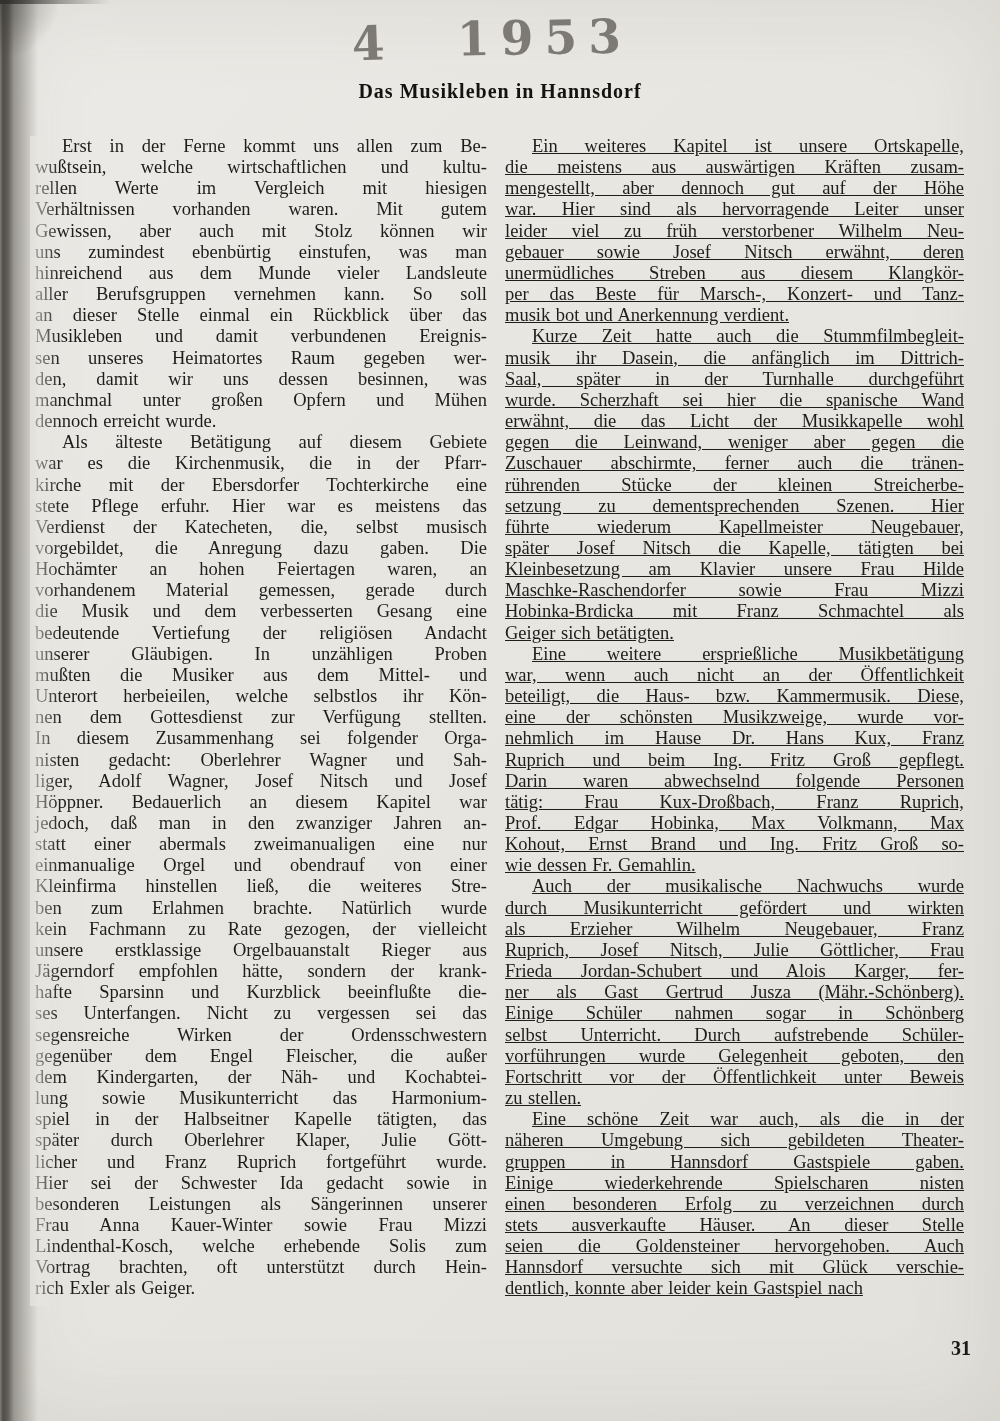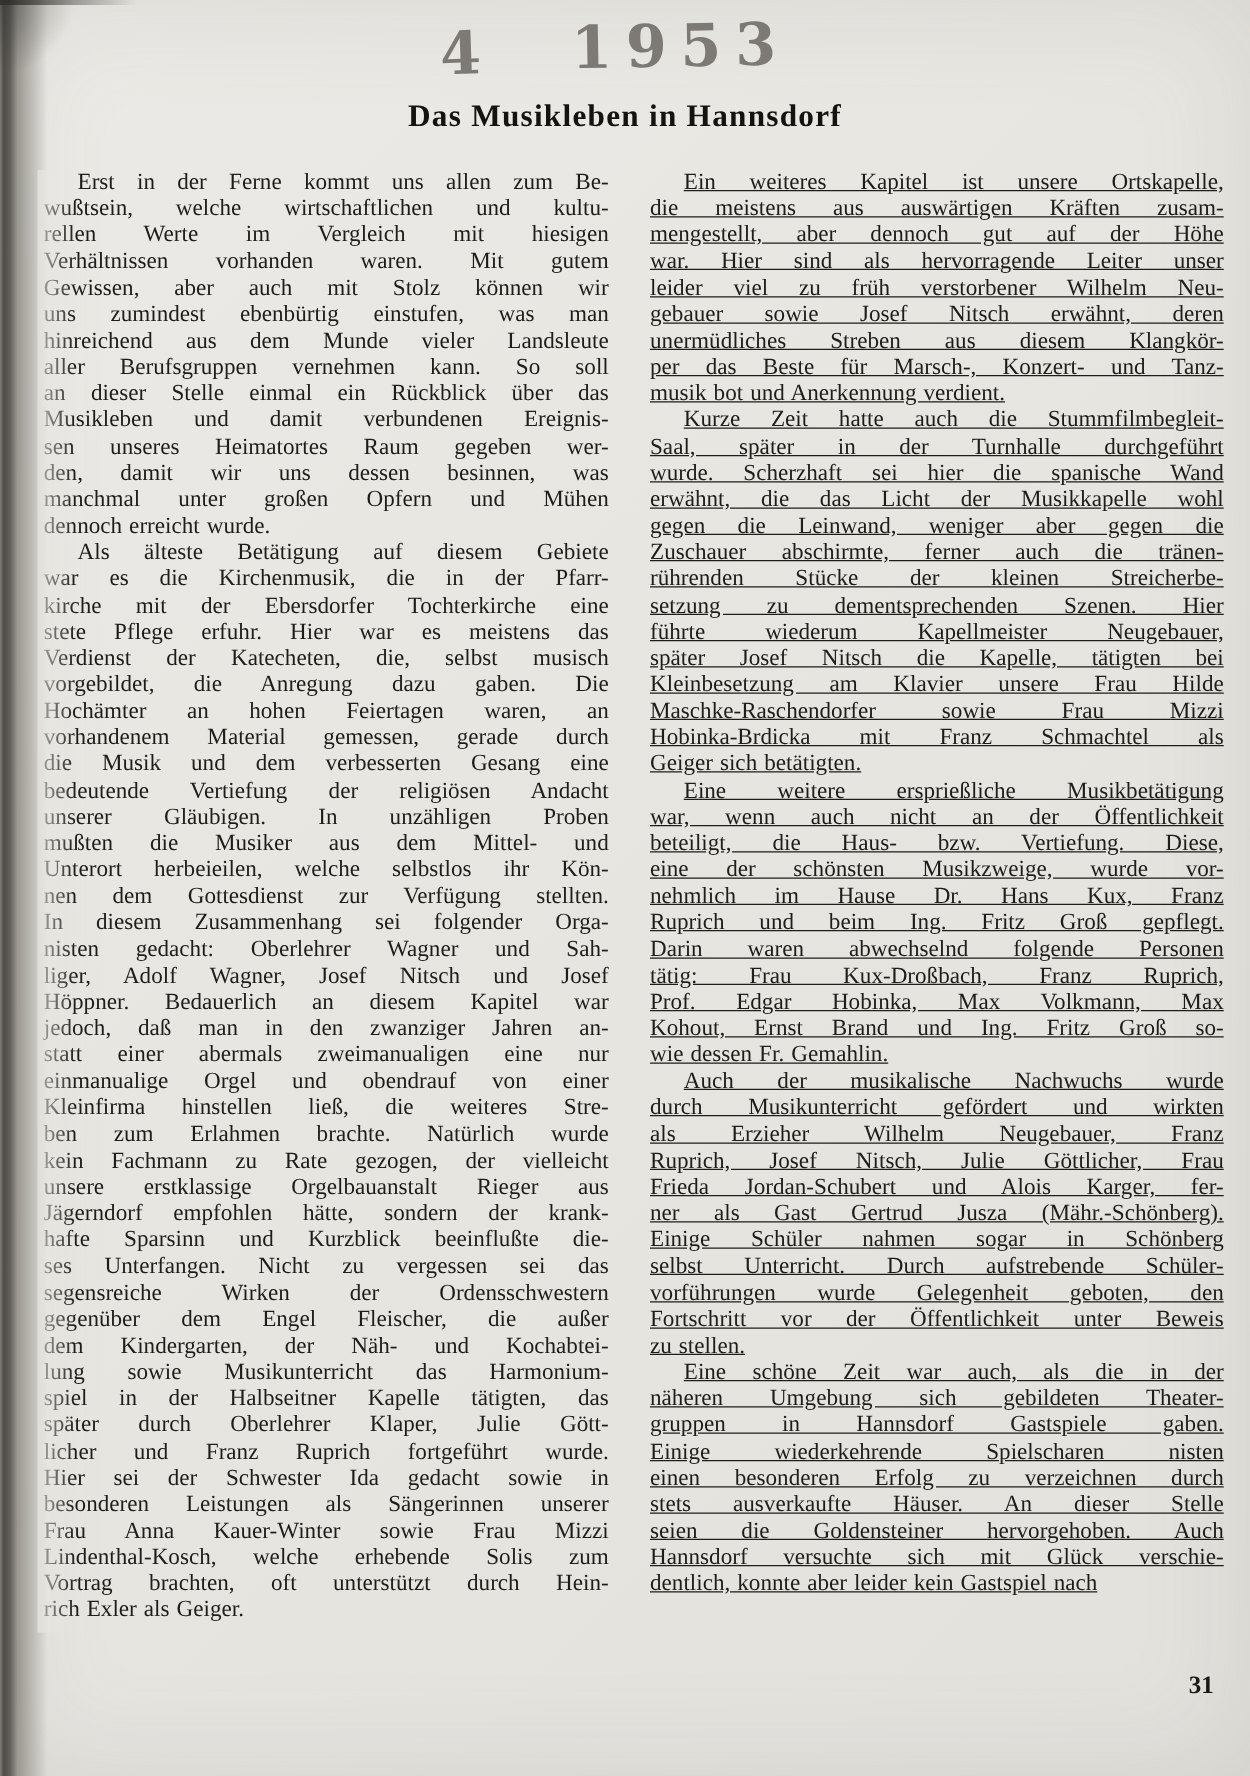--- a/index.html
+++ b/index.html
@@ -29,26 +29,26 @@
     font-family:"DejaVu Serif", serif;
     font-weight:700; font-size:47px; color:#7d7974;
     filter: blur(0.5px);
     user-select:none;
   }
   .stamp .issue { display:inline-block; transform:translateY(6px) rotate(-2deg); margin-right:56px; }
   .stamp .year  { display:inline-block; letter-spacing:11px; transform:rotate(-1deg); }
   .title {
     position:absolute; top:80px; left:0; width:1000px; margin:0;
     text-align:center;
-    font-size:25px; font-weight:bold; letter-spacing:1px;
+    font-size:20px; font-weight:bold; letter-spacing:1px;
     color:#14130f;
   }
   .columns {
     position:absolute; top:136px; left:35px;
-    display:flex; gap:33px;
+    display:flex; gap:18px;
   }
   .col { width:452px; }
   .col.right { width:459px;text-decoration:underline; }
   .line {
     font-size:18.5px;
     line-height:21.15px;
     text-align:justify;
     -moz-text-align-last:justify;
     text-align-last:justify;
     white-space:normal;
@@ -150,38 +150,39 @@
           <div class="line">mengestellt, aber dennoch gut auf der Höhe</div>
           <div class="line">war. Hier sind als hervorragende Leiter unser</div>
           <div class="line">leider viel zu früh verstorbener Wilhelm Neu-</div>
           <div class="line">gebauer sowie Josef Nitsch erwähnt, deren</div>
           <div class="line">unermüdliches Streben aus diesem Klangkör-</div>
           <div class="line">per das Beste für Marsch-, Konzert- und Tanz-</div>
           <div class="line last">musik bot und Anerkennung verdient.</div>
         </div>
         <div class="paragraph">
           <div class="line indent">Kurze Zeit hatte auch die Stummfilmbegleit-</div>
+          <div class="line">musik ihr Dasein, die anfänglich im Dittrich-</div>
           <div class="line">Saal, später in der Turnhalle durchgeführt</div>
           <div class="line">wurde. Scherzhaft sei hier die spanische Wand</div>
           <div class="line">erwähnt, die das Licht der Musikkapelle wohl</div>
           <div class="line">gegen die Leinwand, weniger aber gegen die</div>
           <div class="line">Zuschauer abschirmte, ferner auch die tränen-</div>
           <div class="line">rührenden Stücke der kleinen Streicherbe-</div>
           <div class="line">setzung zu dementsprechenden Szenen. Hier</div>
           <div class="line">führte wiederum Kapellmeister Neugebauer,</div>
           <div class="line">später Josef Nitsch die Kapelle, tätigten bei</div>
           <div class="line">Kleinbesetzung am Klavier unsere Frau Hilde</div>
           <div class="line">Maschke-Raschendorfer sowie Frau Mizzi</div>
           <div class="line">Hobinka-Brdicka mit Franz Schmachtel als</div>
           <div class="line last">Geiger sich betätigten.</div>
         </div>
         <div class="paragraph">
           <div class="line indent">Eine weitere ersprießliche Musikbetätigung</div>
           <div class="line">war, wenn auch nicht an der Öffentlichkeit</div>
-          <div class="line">beteiligt, die Haus- bzw. Vertiefung. Diese,</div>
+          <div class="line">beteiligt, die Haus- bzw. Kammermusik. Diese,</div>
           <div class="line">eine der schönsten Musikzweige, wurde vor-</div>
           <div class="line">nehmlich im Hause Dr. Hans Kux, Franz</div>
           <div class="line">Ruprich und beim Ing. Fritz Groß gepflegt.</div>
           <div class="line">Darin waren abwechselnd folgende Personen</div>
           <div class="line">tätig: Frau Kux-Droßbach, Franz Ruprich,</div>
           <div class="line">Prof. Edgar Hobinka, Max Volkmann, Max</div>
           <div class="line">Kohout, Ernst Brand und Ing. Fritz Groß so-</div>
           <div class="line last">wie dessen Fr. Gemahlin.</div>
         </div>
         <div class="paragraph">

